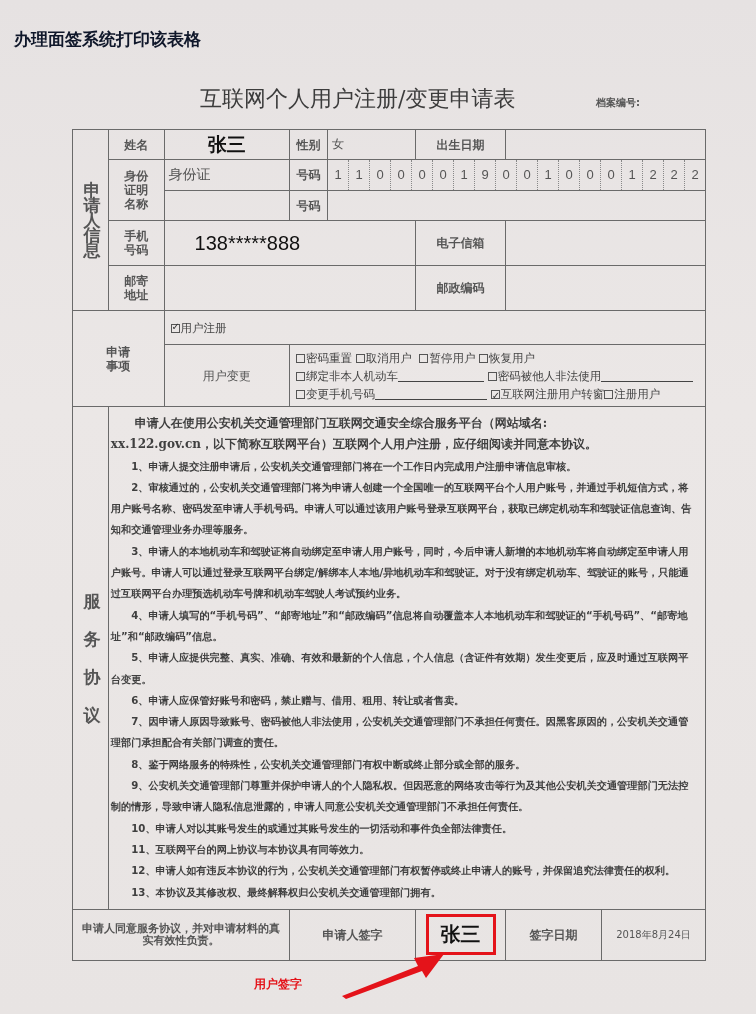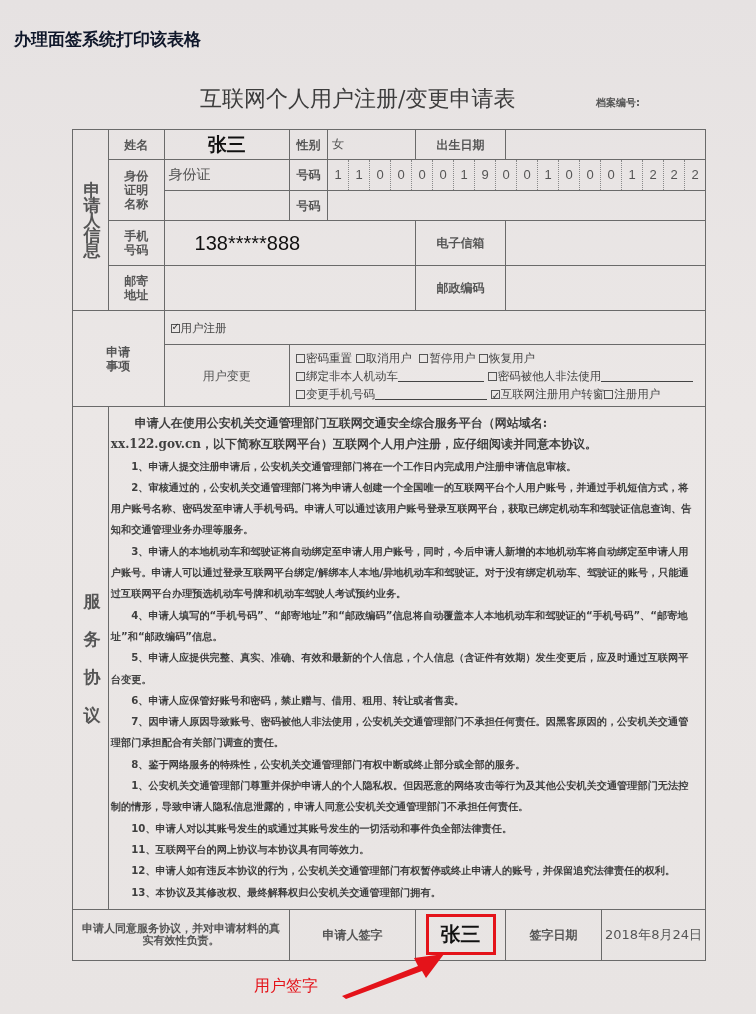--- a/index.html
+++ b/index.html
@@ -55,21 +55,21 @@
   .agree { padding: 6px 10px 6px 8px; font-size: 10.2px; color: #3f3f3f; line-height: 21.3px; font-weight: bold; }
   .agree p { text-indent: 2em; }
   .agree p.cont { text-indent: 0; }
   .agree .intro { font-size: 12px; font-family: "DejaVu Serif", serif; }
   .sign-box {
     display: inline-block; border: 3px solid #e4131a; padding: 4px 12px;
     font-size: 20px; font-weight: bold; color: #111; font-family: "Liberation Sans", sans-serif;
   }
   .annot-bottom {
     position: absolute; left: 254px; top: 976px;
-    color: #e4131a; font-weight: normal; font-size: 16px;
+    color: #e4131a; font-weight: bold; font-size: 12px;
   }
   .arrow { position: absolute; left: 340px; top: 950px; }
 </style>
 </head>
 <body>
 
 <div class="annot-top">办理面签系统打印该表格</div>
 
 <div class="doc-title">互联网个人用户注册/变更申请表</div>
 <div class="archive-no">档案编号:</div>
@@ -215,39 +215,39 @@
       <p class="cont intro">xx.122.gov.cn，以下简称互联网平台）互联网个人用户注册，应仔细阅读并同意本协议。</p>
       <div id="clauses">
             <p>1、申请人提交注册申请后，公安机关交通管理部门将在一个工作日内完成用户注册申请信息审核。</p>
             <p>2、审核通过的，公安机关交通管理部门将为申请人创建一个全国唯一的互联网平台个人用户账号，并通过手机短信方式，将用户账号名称、密码发至申请人手机号码。申请人可以通过该用户账号登录互联网平台，获取已绑定机动车和驾驶证信息查询、告知和交通管理业务办理等服务。</p>
             <p>3、申请人的本地机动车和驾驶证将自动绑定至申请人用户账号，同时，今后申请人新增的本地机动车将自动绑定至申请人用户账号。申请人可以通过登录互联网平台绑定/解绑本人本地/异地机动车和驾驶证。对于没有绑定机动车、驾驶证的账号，只能通过互联网平台办理预选机动车号牌和机动车驾驶人考试预约业务。</p>
             <p>4、申请人填写的“手机号码”、“邮寄地址”和“邮政编码”信息将自动覆盖本人本地机动车和驾驶证的“手机号码”、“邮寄地址”和“邮政编码”信息。</p>
             <p>5、申请人应提供完整、真实、准确、有效和最新的个人信息，个人信息（含证件有效期）发生变更后，应及时通过互联网平台变更。</p>
             <p>6、申请人应保管好账号和密码，禁止赠与、借用、租用、转让或者售卖。</p>
             <p>7、因申请人原因导致账号、密码被他人非法使用，公安机关交通管理部门不承担任何责任。因黑客原因的，公安机关交通管理部门承担配合有关部门调查的责任。</p>
             <p>8、鉴于网络服务的特殊性，公安机关交通管理部门有权中断或终止部分或全部的服务。</p>
-            <p>1、公安机关交通管理部门尊重并保护申请人的个人隐私权。但因恶意的网络攻击等行为及其他公安机关交通管理部门无法控制的情形，导致申请人隐私信息泄露的，申请人同意公安机关交通管理部门不承担任何责任。</p>
+            <p>9、公安机关交通管理部门尊重并保护申请人的个人隐私权。但因恶意的网络攻击等行为及其他公安机关交通管理部门无法控制的情形，导致申请人隐私信息泄露的，申请人同意公安机关交通管理部门不承担任何责任。</p>
             <p>10、申请人对以其账号发生的或通过其账号发生的一切活动和事件负全部法律责任。</p>
             <p>11、互联网平台的网上协议与本协议具有同等效力。</p>
             <p>12、申请人如有违反本协议的行为，公安机关交通管理部门有权暂停或终止申请人的账号，并保留追究法律责任的权利。</p>
             <p>13、本协议及其修改权、最终解释权归公安机关交通管理部门拥有。</p>
           </div>
     </td>
   </tr>
 
   <tr style="height:50px">
     <td colspan="3" class="lbl" style="font-size:11px;line-height:12px;padding:0 6px">申请人同意服务协议，并对申请材料的真实有效性负责。</td>
     <td colspan="2" class="lbl">申请人签字</td>
     <td style="text-align:center">
       <span class="sign-box">张三</span>
     </td>
     <td style="padding:0">
       <div style="display:flex;height:50px;">
         <div class="lbl" style="width:96px;display:flex;align-items:center;justify-content:center;border-right:1.5px solid #6a6a6a;">签字日期</div>
-        <div style="flex:1;display:flex;align-items:center;justify-content:center;font-size:13px;color:#555;">2018年8月24日</div>
+        <div style="flex:1;display:flex;align-items:center;justify-content:center;font-size:10px;color:#555;">2018年8月24日</div>
       </div>
     </td>
   </tr>
 </tbody>
   </table>
 
 <svg class="arrow" width="110" height="50" viewBox="0 0 110 50">
   <polygon points="2,46 78,16 74,8 104,4 86,28 82,21 6,49" fill="#e4131a"></polygon>
 </svg>
 <div class="annot-bottom">用户签字</div>

